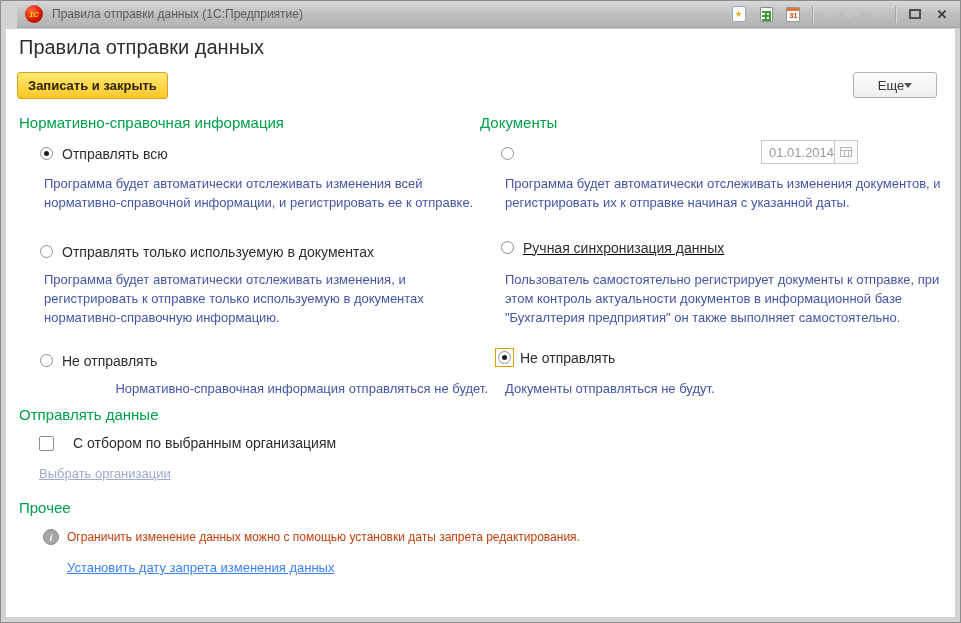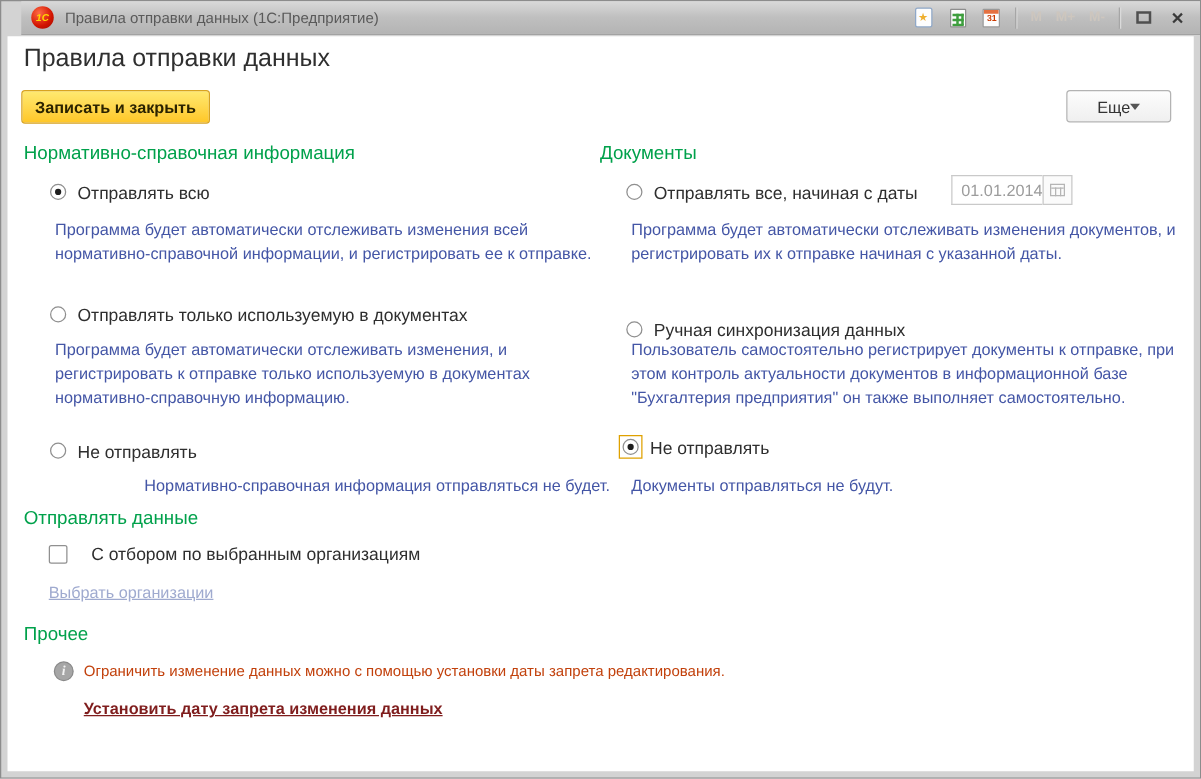--- a/index.html
+++ b/index.html
@@ -82,21 +82,21 @@
   .radio-wrap.focused { border-color:#DFA100; }
   .opt-label { margin-left:6px; font-size:14px; color:#2E2E2E; cursor:default; }
   .desc { position:absolute; font-size:13px; line-height:19px; color:#4456A6; }
 
   .checkbox { width:15px; height:15px; border:1px solid #909090; border-radius:2px;
               background:#fff; flex:0 0 auto; }
   .cb-label { margin-left:19px; font-size:14px; color:#2E2E2E; }
 
   .link { font-size:13px; text-decoration:underline; cursor:pointer; }
   .link-muted { color:#9FAACF; }
-  .link-blue { color:#7f1d1d;font-weight:bold; }
+  .link-blue { color:#3b82f6; }
 
   .date-group { position:absolute; display:flex; align-items:center; }
   .date-input { width:73px; height:24px; border:1px solid #C9C9C9; border-right:none;
                 font-family:"Liberation Sans", sans-serif;
                 font-size:13px; color:#9C9C9C; padding:0 0 0 7px; background:#fff; }
   .cal-btn { width:24px; height:24px; border:1px solid #C9C9C9; background:#FBFBFB;
              display:flex; align-items:center; justify-content:center; cursor:pointer; }
   .cal-grid { width:12px; height:10px; border:1px solid #B5B5B5;
               background-image:
                 linear-gradient(#B5B5B5,#B5B5B5),
@@ -196,31 +196,30 @@
       </div>
     </div>
 
     <div class="col col-right">
       <div class="sec-title" style="top:0;">Документы</div>
 
       <div class="opt-row" style="left:18px; top:30px;">
         <span class="radio-wrap">
             <span class="radio"></span>
           </span>
-        <span class="opt-label">Отправлять все, начиная с даты</span>
       </div>
       <div class="date-group" style="left:281px; top:26px;">
         <input class="date-input" value="01.01.2014" style="">
         <span class="cal-btn">
             <span class="cal-grid"></span>
           </span>
       </div>
       <div class="desc" style="left:25px; top:60px; width:458px;">Программа будет автоматически отслеживать изменения документов, и регистрировать их к отправке начиная с указанной даты.</div>
 
-      <div class="opt-row" style="left:18px; top:140px;">
+      <div class="opt-row" style="left:18px; top:124px;text-decoration:underline;">
         <span class="radio-wrap">
             <span class="radio"></span>
           </span>
         <span class="opt-label">Ручная синхронизация данных</span>
       </div>
       <div class="desc" style="left:25px; top:156px; width:458px;">Пользователь самостоятельно регистрирует документы к отправке, при этом контроль актуальности документов в информационной базе "Бухгалтерия предприятия" он также выполняет самостоятельно.</div>
 
       <div class="opt-row" style="left:15px; top:234px;">
         <span class="radio-wrap focused">
             <span class="radio selected">

